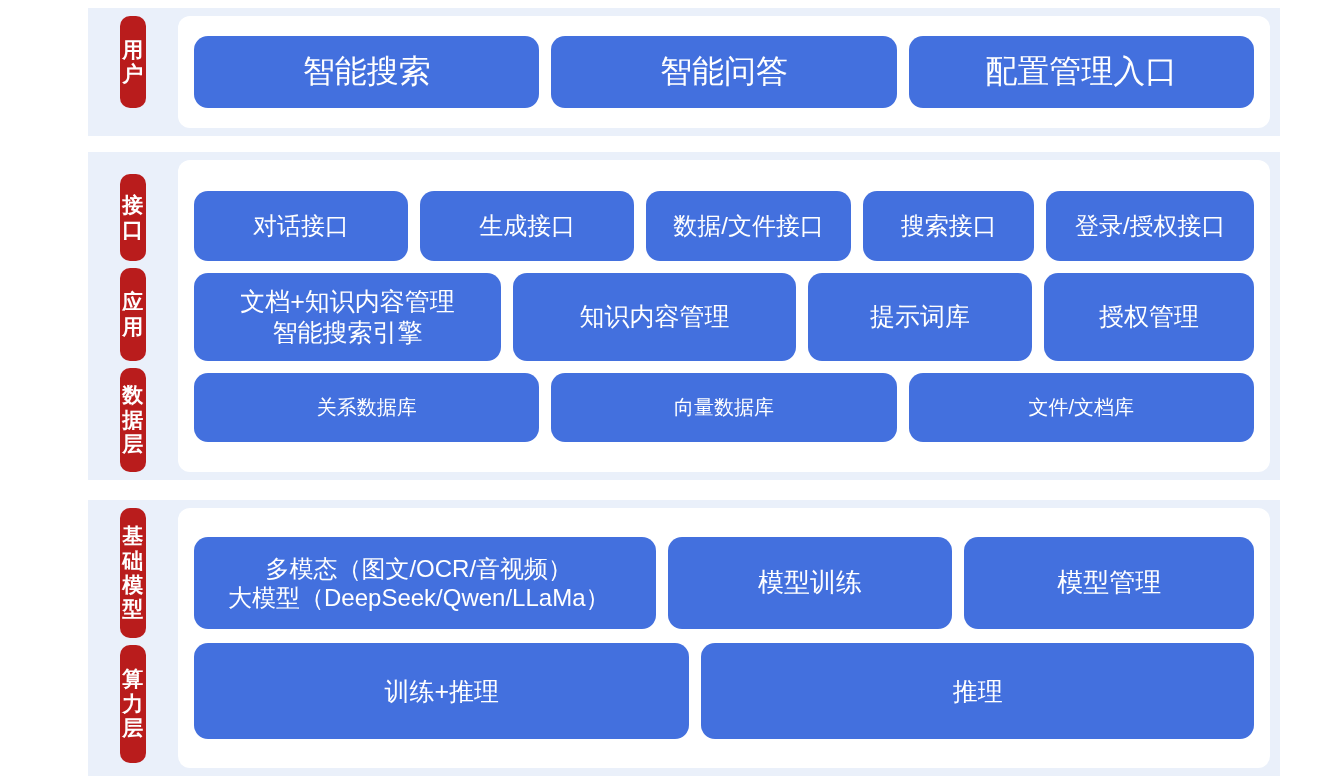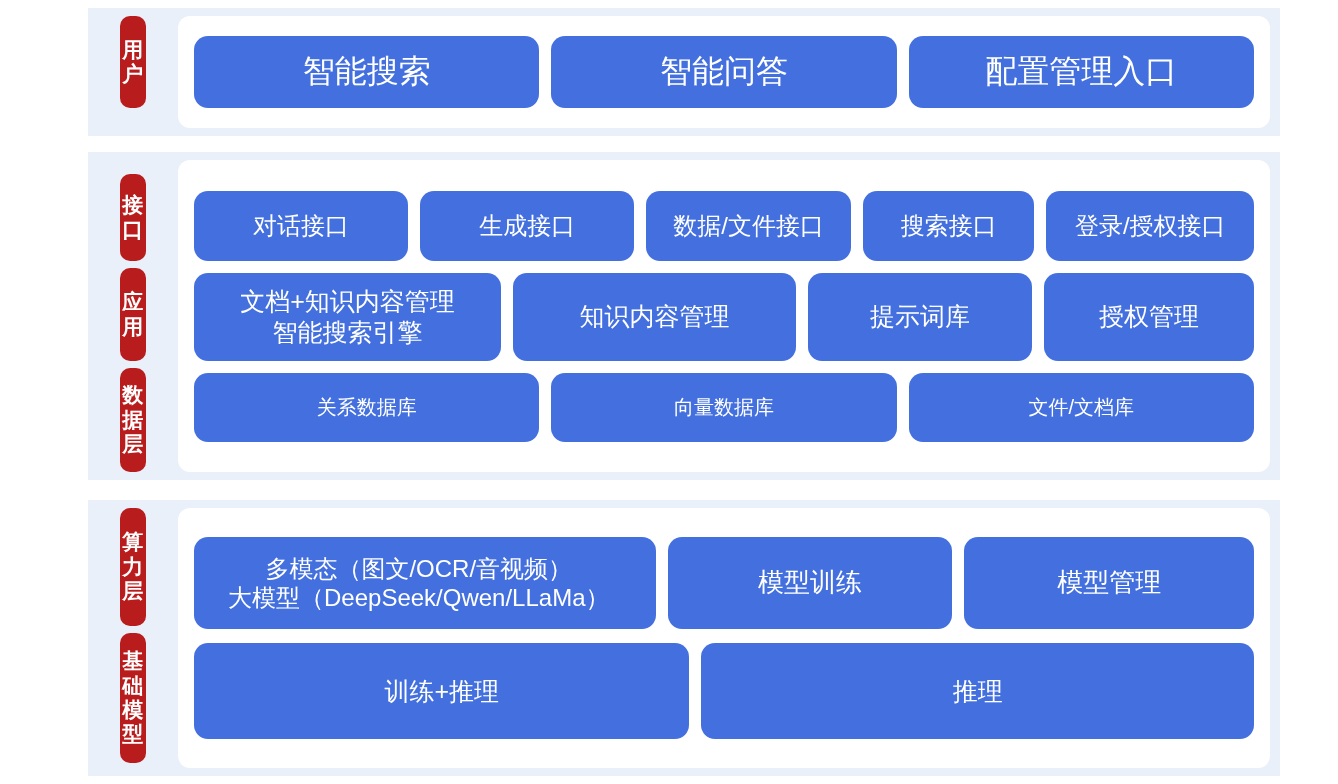--- a/index.html
+++ b/index.html
@@ -167,22 +167,22 @@
         <div class="card" style="flex:1 1 0;">关系数据库</div>
         <div class="card" style="flex:1 1 0;">向量数据库</div>
         <div class="card" style="flex:1 1 0;">文件/文档库</div>
       </div>
 
     </div>
   </div>
 
   <div class="section" id="sec-base">
     <div class="rail">
+      <div class="tab t-jichu">基础模型</div>
       <div class="tab t-suanli">算力层</div>
-      <div class="tab t-jichu">基础模型</div>
     </div>
     <div class="panel">
 
       <div class="row r-model">
         <div class="card multimodal" style="flex:1.58 1 0;">多模态（图文/OCR/音视频）
 大模型（DeepSeek/Qwen/LLaMa）</div>
         <div class="card" style="flex:1.0 1 0;">模型训练</div>
         <div class="card" style="flex:1.02 1 0;">模型管理</div>
       </div>
 

